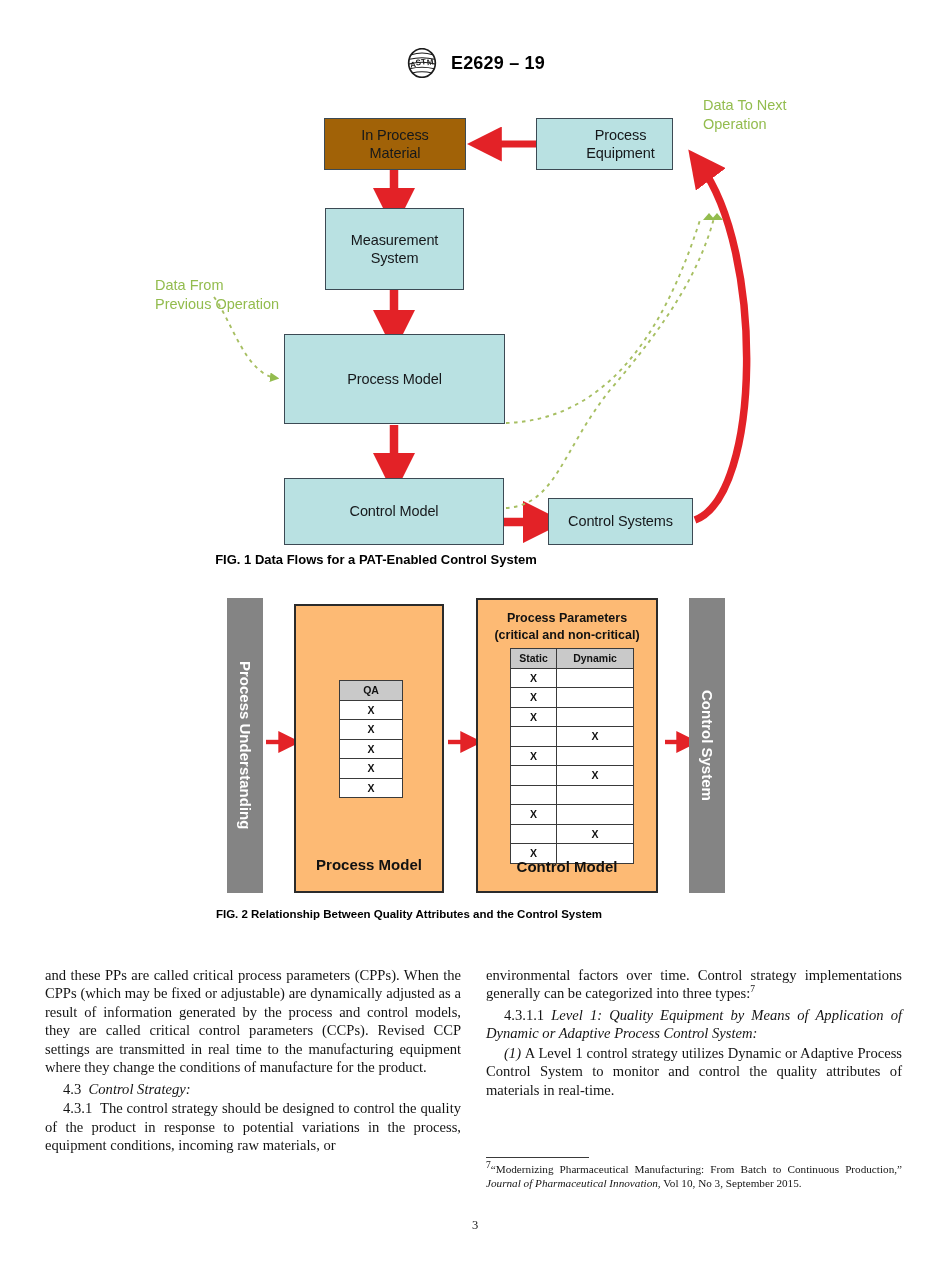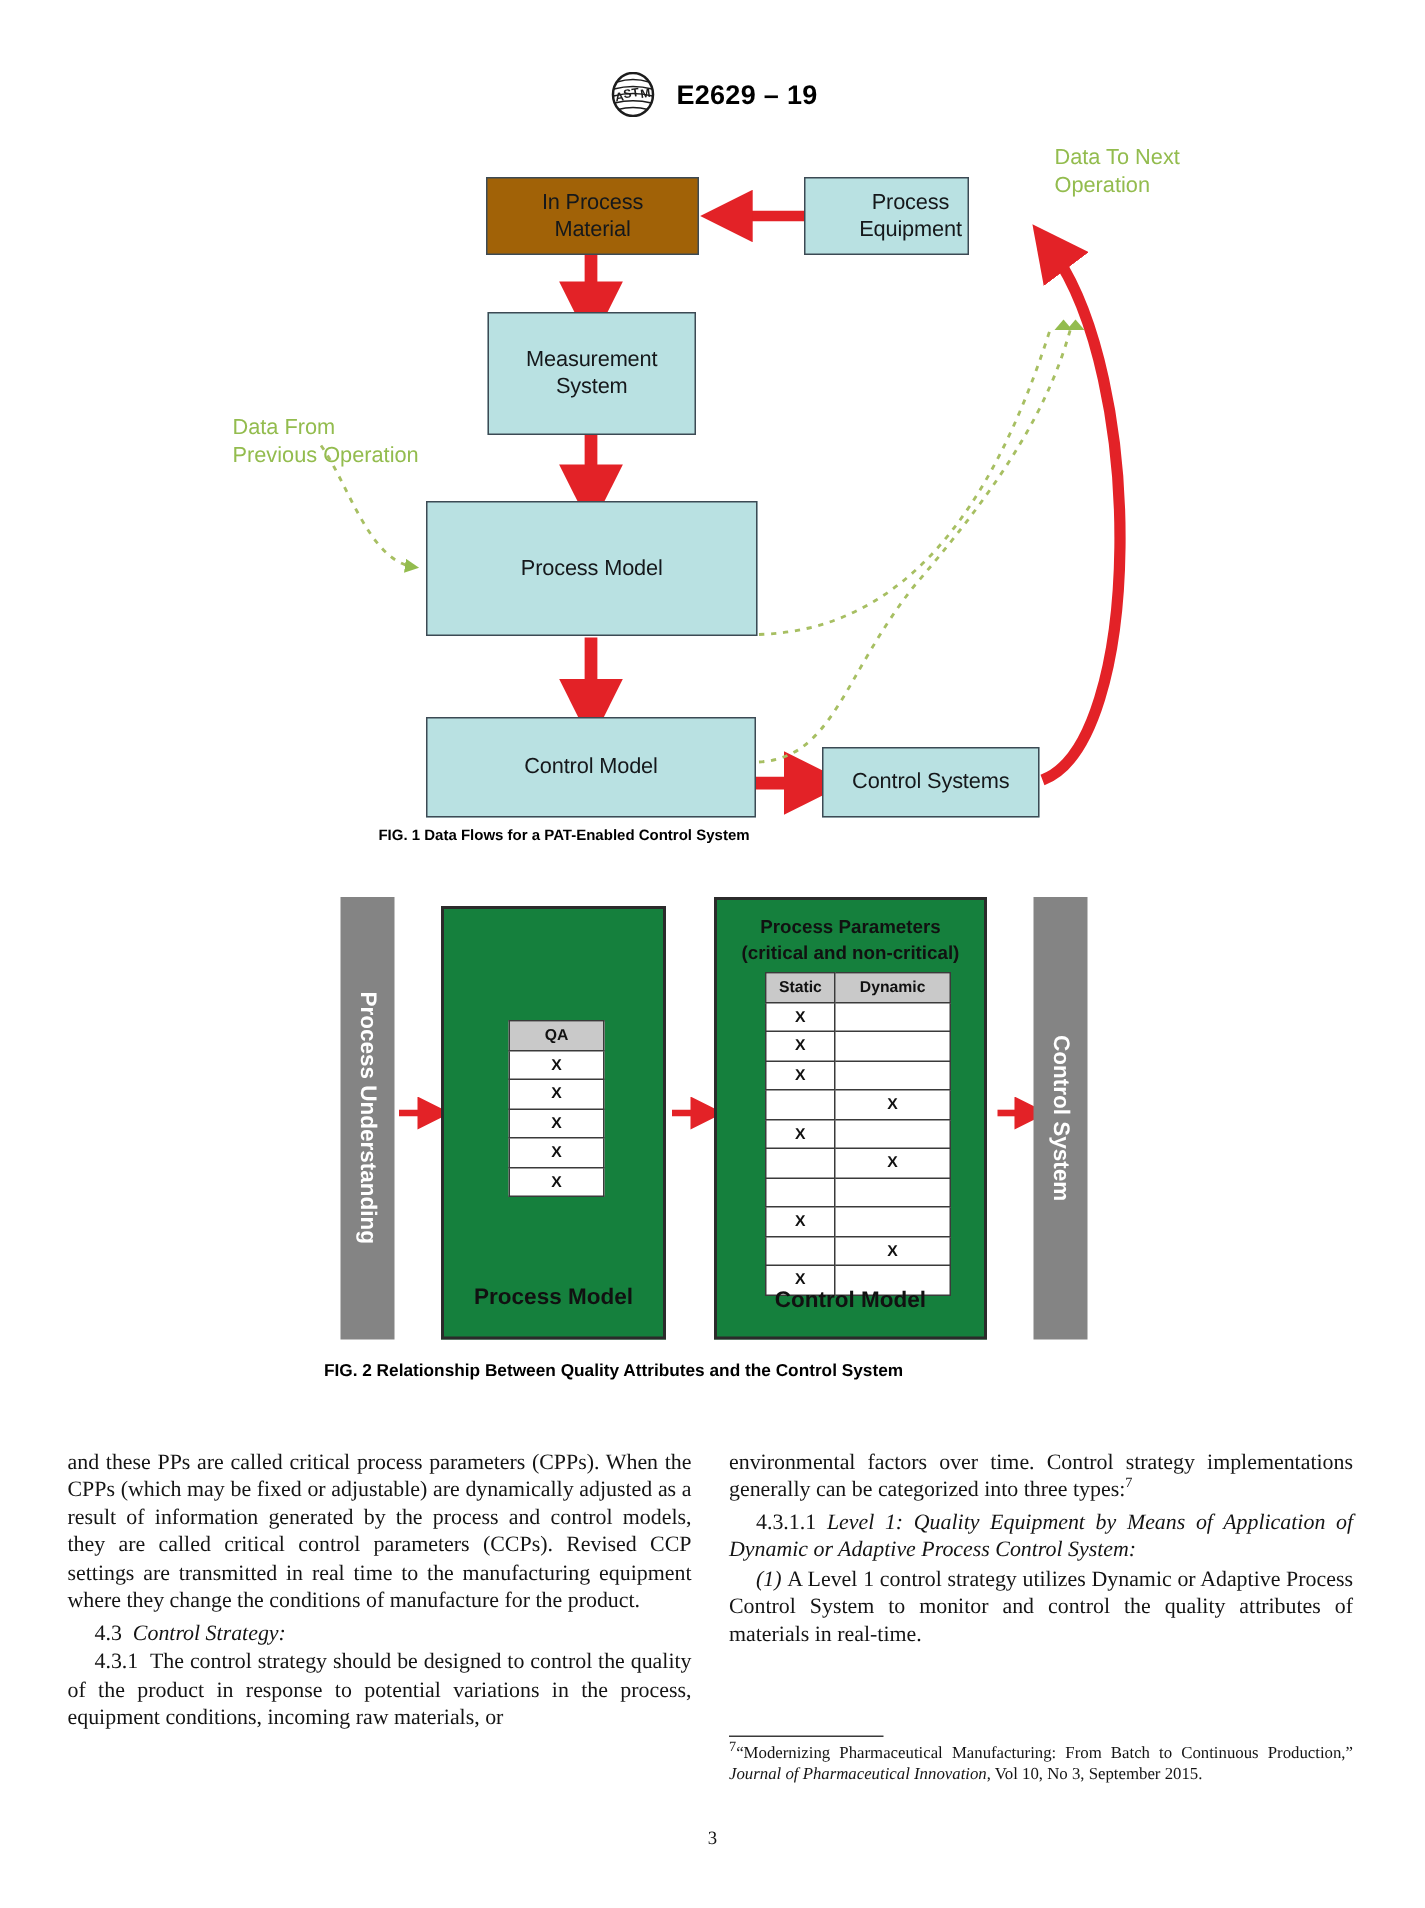--- a/index.html
+++ b/index.html
@@ -37,37 +37,37 @@
   .fbox.cyan{background:#b9e1e2;}
   .fbox.amber{background:#a16207;}
   .glabel{
     position:absolute;
     font-family:"Liberation Sans", sans-serif;
     font-size:14.5px;line-height:1.33;color:#93bc4e;text-align:left;
   }
   #fig1-cap{
     position:absolute;left:0;top:552px;width:752px;text-align:center;
     font-family:"Liberation Sans", sans-serif;
-    font-size:10px;font-weight:bold;color:#000;
+    font-size:13px;font-weight:bold;color:#000;
   }
 
   
   #fig2{position:absolute;left:0;top:590px;width:950px;height:320px;}
   .graybar{
     position:absolute;background:#848484;
     display:flex;align-items:center;justify-content:center;
   }
   .graybar span{
     font-family:"Liberation Sans", sans-serif;
     font-size:15px;font-weight:bold;color:#ffffff;white-space:nowrap;
     writing-mode:vertical-rl;
   }
   .panel{
     position:absolute;box-sizing:border-box;
-    border:2px solid #2b2b2b;background:#15803d;
+    border:2px solid #2b2b2b;background:#fdba74;
   }
   .panel-title{
     position:absolute;left:0;right:0;text-align:center;
     font-family:"Liberation Sans", sans-serif;
     font-size:12.5px;font-weight:bold;color:#111;line-height:1.32;
   }
   .panel-foot{
     position:absolute;left:0;right:0;text-align:center;
     font-family:"Liberation Sans", sans-serif;
     font-size:15px;font-weight:bold;color:#111;
@@ -172,21 +172,21 @@
       <path d="M506 418 C 556 415, 562 360, 610 300 C 670 230, 700 180, 714 128" fill="none" stroke="#a7bf62" stroke-width="1.9" stroke-dasharray="3.5 4.5"></path>
 
       <path d="M703 130 L709 123 L715 130 Z" fill="#93bc4e"></path>
       <path d="M711 130 L717 123 L723 130 Z" fill="#93bc4e"></path>
     </svg>
 
     <div class="fbox amber" style="left:324px;top:28px;width:142px;height:52px;">
       <span>In Process<br>Material</span>
     </div>
 
-    <div class="fbox cyan" style="left:536px;top:28px;width:110px;height:52px;padding-left:32px;">
+    <div class="fbox cyan" style="left:536px;top:28px;width:137px;height:52px;padding-left:32px;">
       <span>Process<br>Equipment</span>
     </div>
 
     <div class="fbox cyan" style="left:325px;top:118px;width:139px;height:82px;">
       <span>Measurement<br>System</span>
     </div>
 
     <div class="fbox cyan" style="left:284px;top:244px;width:221px;height:90px;">
       <span>Process Model</span>
     </div>

